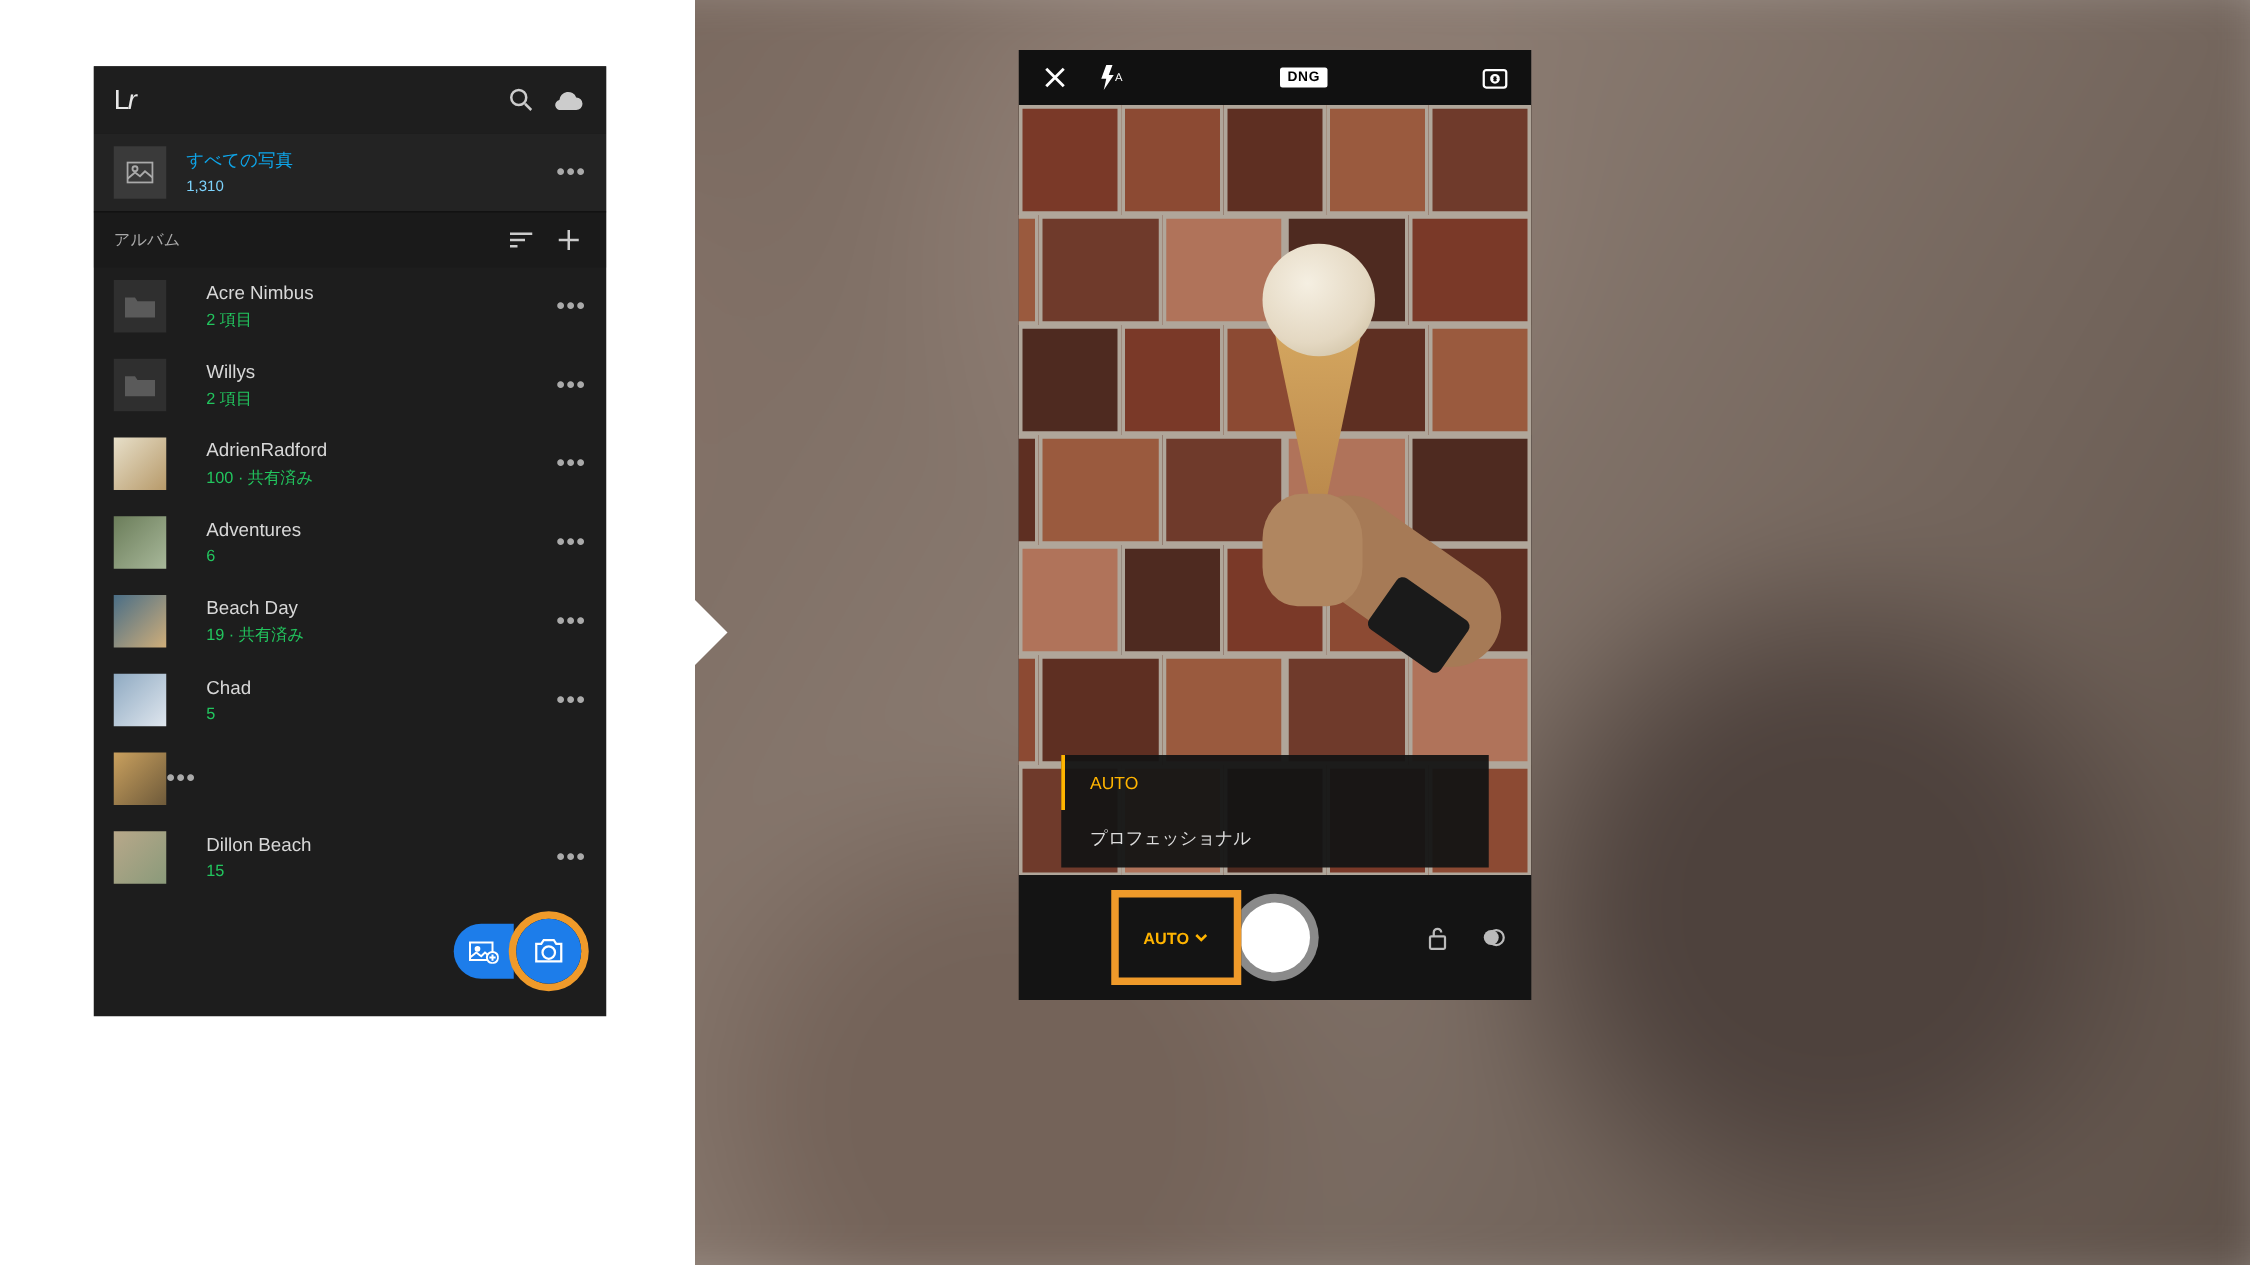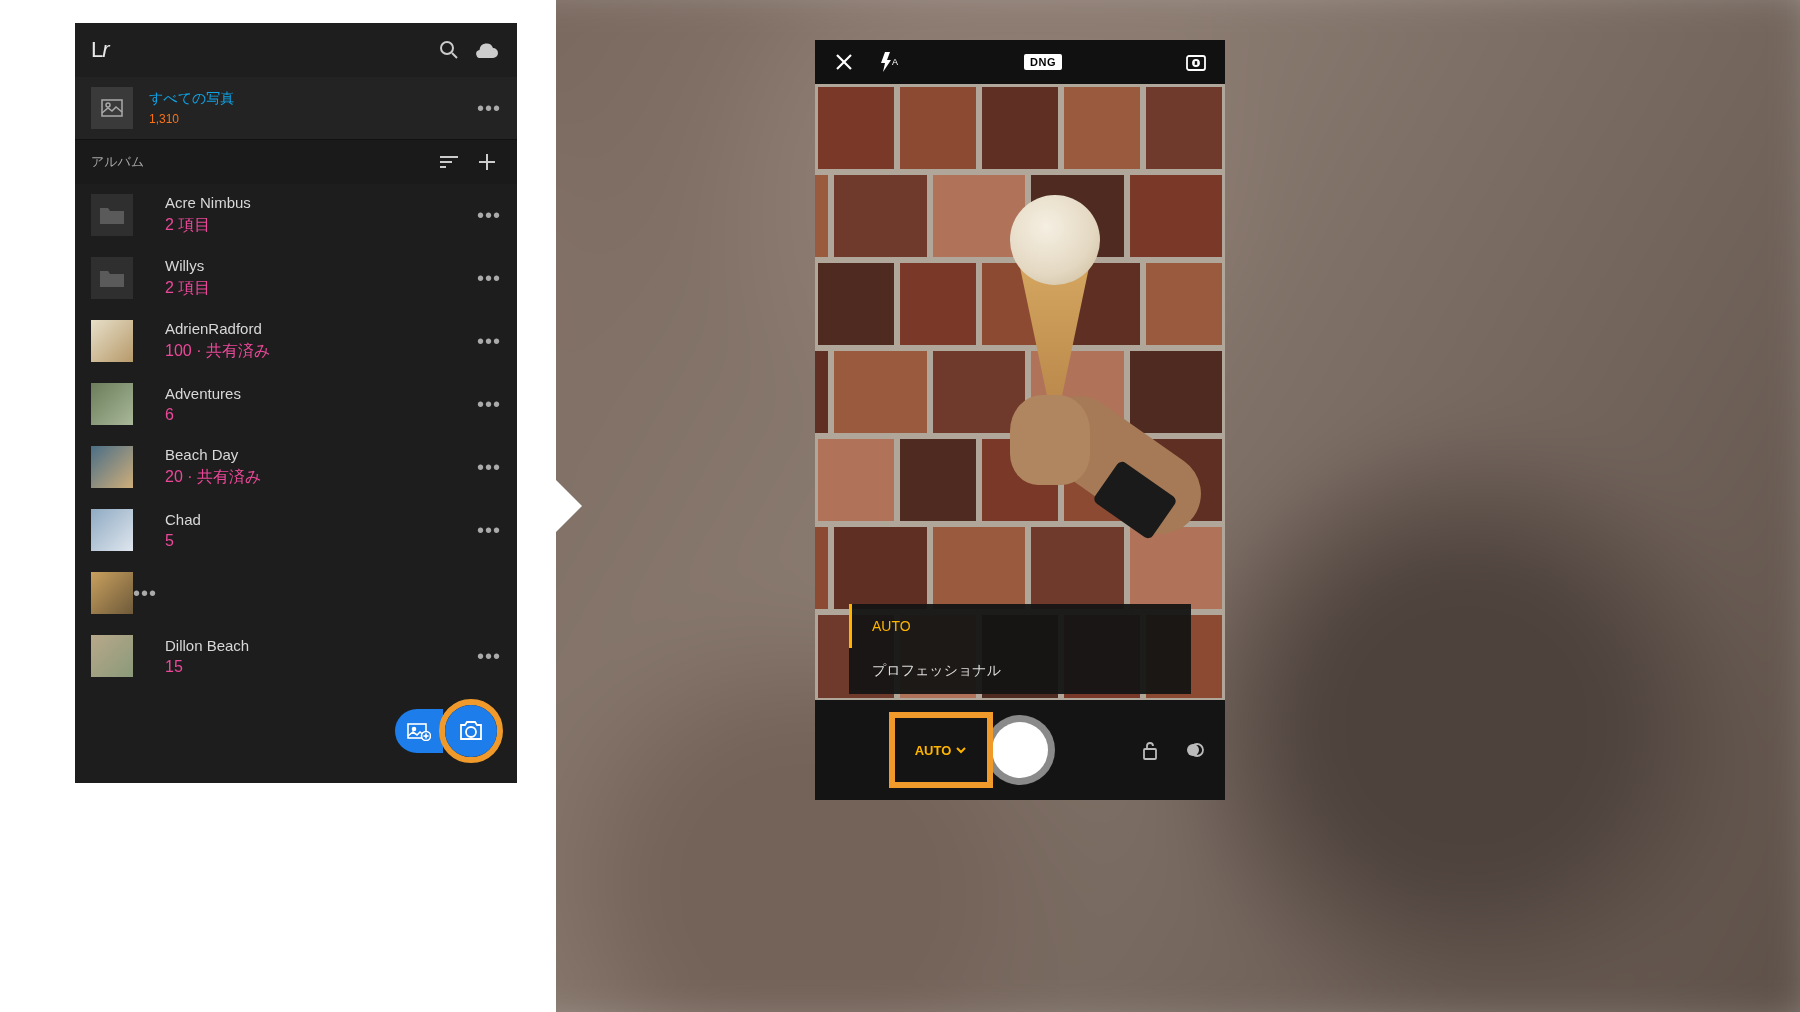--- a/index.html
+++ b/index.html
@@ -4,40 +4,40 @@
 <style>
   html,body{margin:0;padding:0;width:1800px;height:1012px;overflow:hidden;font-family:-apple-system,"Helvetica Neue",Arial,sans-serif;}
   .bg{position:absolute;inset:0;background:#6e6560;filter:blur(30px);}
   .bg::before{content:"";position:absolute;inset:-40px;background:
     radial-gradient(circle at 20% 30%,#857268 0 150px,transparent 300px),
     radial-gradient(circle at 80% 70%,#4e423d 0 150px,transparent 300px),
     radial-gradient(circle at 55% 20%,#8d7c72 0 150px,transparent 300px),
     radial-gradient(circle at 45% 85%,#746359 0 150px,transparent 300px),
     linear-gradient(120deg,#6a584e,#8a7b71,#5b4e46);}
   .panel-wrap{position:absolute;top:0;left:0;width:556px;height:100%;background:#fff;}
-  .phone-left{position:absolute;top:23px;left:75px;width:442px;height:760px;background:#1d1d1d;color:#ddd;font-size:14px;overflow:hidden;}
+  .phone-left{position:absolute;top:53px;left:75px;width:410px;height:760px;background:#1d1d1d;color:#ddd;font-size:14px;overflow:hidden;}
   .pl-top{height:54px;display:flex;align-items:center;padding:0 16px;background:#1e1e1e;}
   .pl-logo{font-size:22px;font-weight:400;color:#e8e8e8;letter-spacing:-1px;flex:1;}
   .pl-logo span{font-style:italic;font-weight:300;}
   .pl-ic{width:28px;height:28px;margin-left:10px;display:flex;align-items:center;justify-content:center;color:#ccc;}
   .pl-allrow{display:flex;align-items:center;padding:10px 16px;background:#232323;}
   .pl-allthumb{width:42px;height:42px;background:#3a3a3a;display:flex;align-items:center;justify-content:center;}
   .pl-alltext{margin-left:16px;flex:1;}
   .pl-title{color:#0ea5e9;font-size:14px;}
-  .pl-sub{color:#f97316;font-size:12px;margin-top:4px;}
+  .pl-sub{color:#7dd3fc;font-size:12px;margin-top:4px;}
   .pl-dots{color:#aaa;font-size:20px;letter-spacing:1px;}
   .pl-albhead{display:flex;align-items:center;padding:0 16px;height:44px;background:#1a1a1a;color:#aaa;font-size:13px;border-top:1px solid #111;}
   .pl-albhead .sp{flex:1;}
   .pl-list{}
   .pl-item{display:flex;align-items:center;padding:10px 16px;border-bottom:1px solid transparent;}
   .pl-item .thumb{width:42px;height:42px;background:#3a3a3a;display:flex;align-items:center;justify-content:center;}
   .pl-item .thumb.folder{background:#2f2f2f;}
   .pl-item .info{margin-left:32px;flex:1;}
   .pl-item .nm{color:#d8d8d8;font-size:15px;}
-  .pl-item .mt{color:#ec4899;font-size:16px;margin-top:4px;}
+  .pl-item .mt{color:#22c55e;font-size:13px;margin-top:4px;}
   .thumb-img{width:100%;height:100%;}
   .fab-wrap{position:absolute;bottom:20px;right:14px;display:flex;align-items:center;}
   .fab-add{width:48px;height:44px;background:#1d7dea;border-radius:24px 0 0 24px;display:flex;align-items:center;justify-content:center;color:#fff;}
   .fab-cam-outer{position:relative;width:64px;height:64px;margin-left:-4px;}
   .fab-ring{position:absolute;inset:0;border:6px solid #ef9a2a;border-radius:50%;}
   .fab-cam{position:absolute;inset:6px;background:#1d7dea;border-radius:50%;display:flex;align-items:center;justify-content:center;color:#fff;}
   
   .arrow{position:absolute;left:556px;top:50%;transform:translateY(-50%);width:0;height:0;border-top:26px solid transparent;border-bottom:26px solid transparent;border-left:26px solid #fff;}
 
   .phone-right{position:absolute;top:40px;left:815px;width:410px;height:760px;background:#111;color:#fff;overflow:hidden;}
@@ -166,21 +166,21 @@
             <div class="mt">6</div>
           </div>
           <div class="pl-dots">•••</div>
         </div>
         <div class="pl-item">
           <div class="thumb">
             <div class="thumb-img" style="background:linear-gradient(135deg,#4a6e86,#cfae7a)"></div>
           </div>
           <div class="info">
             <div class="nm">Beach Day</div>
-            <div class="mt">20 · 共有済み</div>
+            <div class="mt">19 · 共有済み</div>
           </div>
           <div class="pl-dots">•••</div>
         </div>
         <div class="pl-item">
           <div class="thumb">
             <div class="thumb-img" style="background:linear-gradient(135deg,#8faac2,#dfe6ee)"></div>
           </div>
           <div class="info">
             <div class="nm">Chad</div>
             <div class="mt">5</div>

